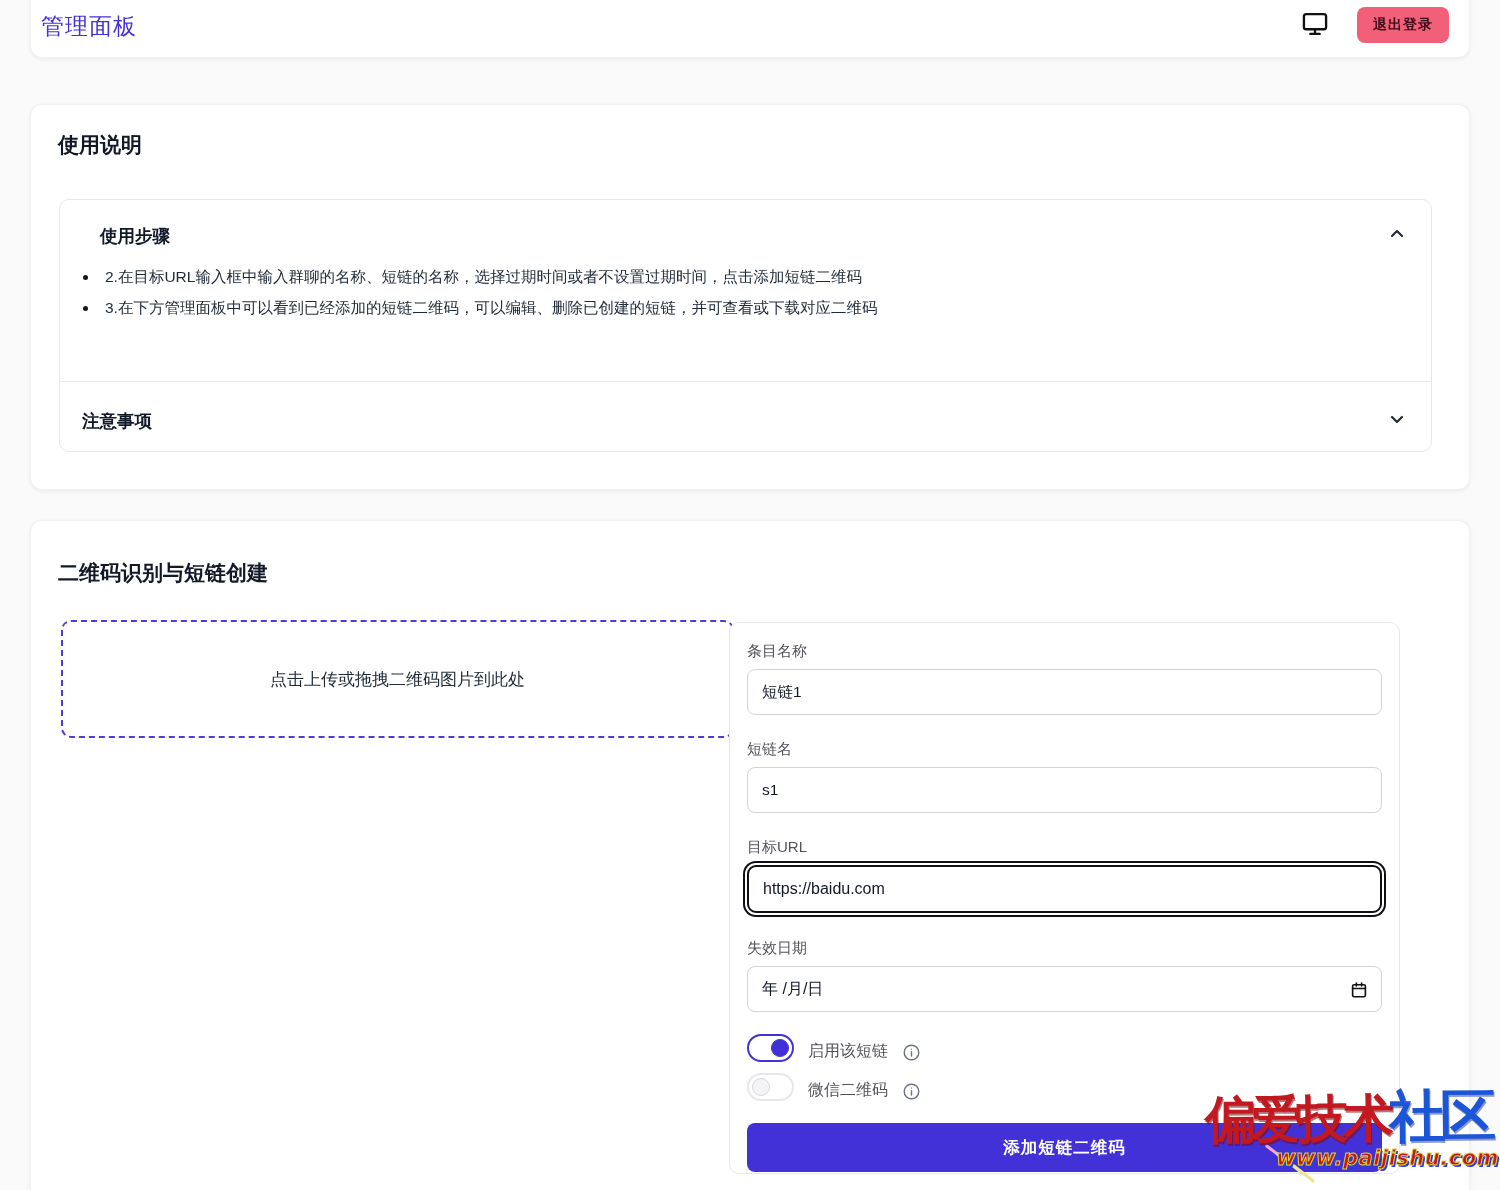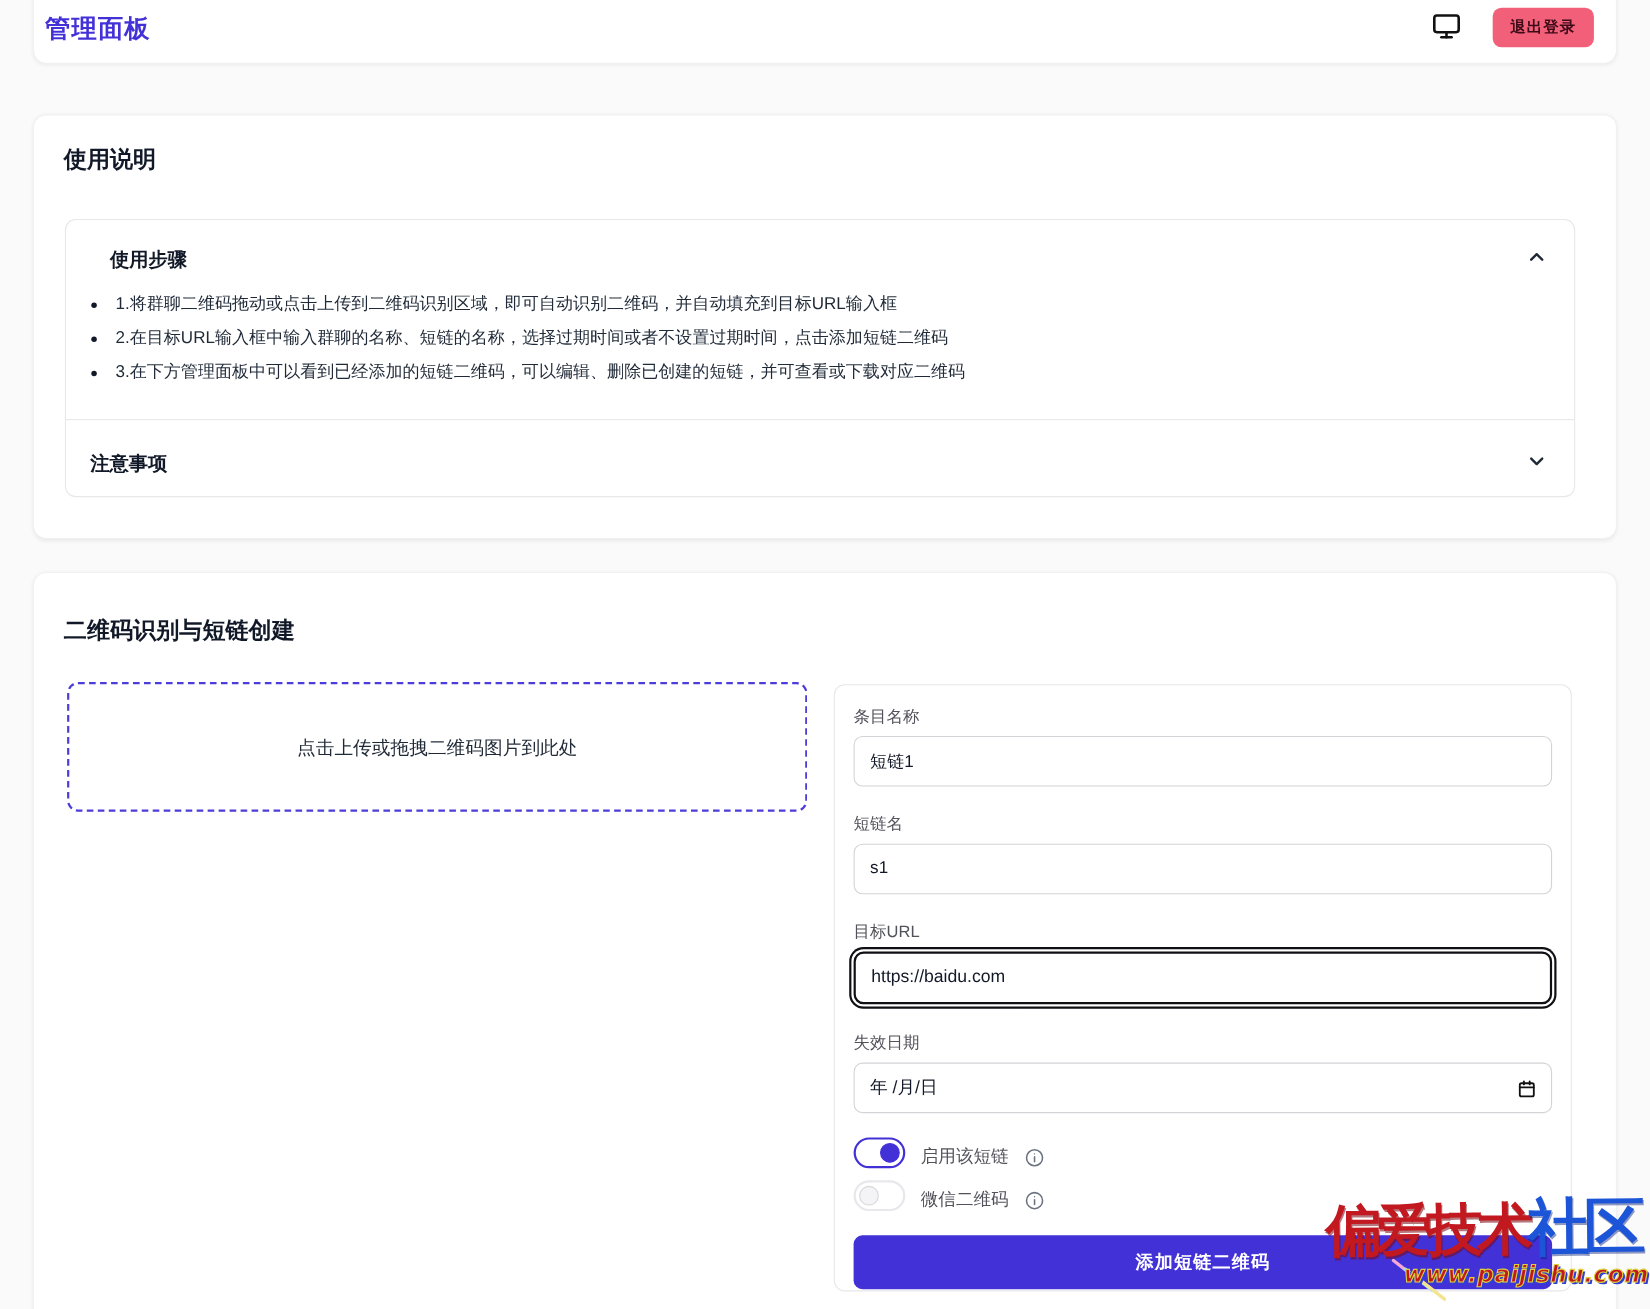--- a/index.html
+++ b/index.html
@@ -17,21 +17,21 @@
     width: 1440px;
     background: #ffffff;
     border: 1px solid #f1f1f3;
     border-radius: 12px;
     box-shadow: 0 1px 4px rgba(0,0,0,.07);
   }
   
   .topbar { top: -16px; height: 74px; z-index: 5; }
   .app-title {
     position: absolute; left: 10px; top: 26px;
-    font-size: 23px; font-weight: bold; color: var(--accent);
+    font-size: 23px; font-weight: normal; color: var(--accent);
     letter-spacing: 1px;
   }
   .monitor-btn { position: absolute; right: 138px; top: 24px; width: 30px; height: 30px; cursor: pointer; background:none; border:none; }
   .logout-btn {
     position: absolute; right: 20px; top: 22px;
     width: 92px; height: 36px;
     background: var(--logout-bg); color: var(--logout-text);
     border: none; border-radius: 8px;
     font-size: 14px; font-weight: bold; letter-spacing: 1px;
     font-family: inherit; cursor: pointer;
@@ -78,21 +78,21 @@
   .upload-zone {
     position: absolute; left: 30px; top: 99px;
     width: 673px; height: 118px;
     border: 2px dashed var(--accent-dash);
     border-radius: 10px;
     display: flex; align-items: center; justify-content: center;
     cursor: pointer; background: #fff;
   }
   .upload-hint { font-size: 17px; color: #1f2937; }
   .form-panel {
-    position: absolute; left: 727px; top: 101px;
+    position: absolute; left: 698px; top: 101px;
     width: 671px; height: 552px;
     border: 1px solid #e8e8eb; border-radius: 10px;
     padding: 17px; background: #fff;
   }
   .f-label {
     display: block; font-size: 15px; color: #52525b;
     margin: 2px 0 0 0;
   }
   .f-label.mt { margin-top: 25px; }
   .f-input {
@@ -184,21 +184,20 @@
     <div class="acc-header">
       <div class="acc-title">使用步骤</div>
       <span class="acc-chevron">
         <svg width="20" height="20" viewBox="0 0 24 24" fill="none" stroke="#1f2937" stroke-width="2.6" stroke-linecap="round" stroke-linejoin="round">
           <polyline points="6,14.5 12,8.5 18,14.5"></polyline>
         </svg>
       </span>
     </div>
 
     <ul class="steps-list">
-      <li>1.将群聊二维码拖动或点击上传到二维码识别区域，即可自动识别二维码，并自动填充到目标URL输入框</li>
       <li>2.在目标URL输入框中输入群聊的名称、短链的名称，选择过期时间或者不设置过期时间，点击添加短链二维码</li>
       <li>3.在下方管理面板中可以看到已经添加的短链二维码，可以编辑、删除已创建的短链，并可查看或下载对应二维码</li>
     </ul>
 
     <div class="acc-notes">
       <div class="acc-title">注意事项</div>
       <span class="acc-chevron">
         <svg width="20" height="20" viewBox="0 0 24 24" fill="none" stroke="#1f2937" stroke-width="2.6" stroke-linecap="round" stroke-linejoin="round">
           <polyline points="6,9.5 12,15.5 18,9.5"></polyline>
         </svg>

